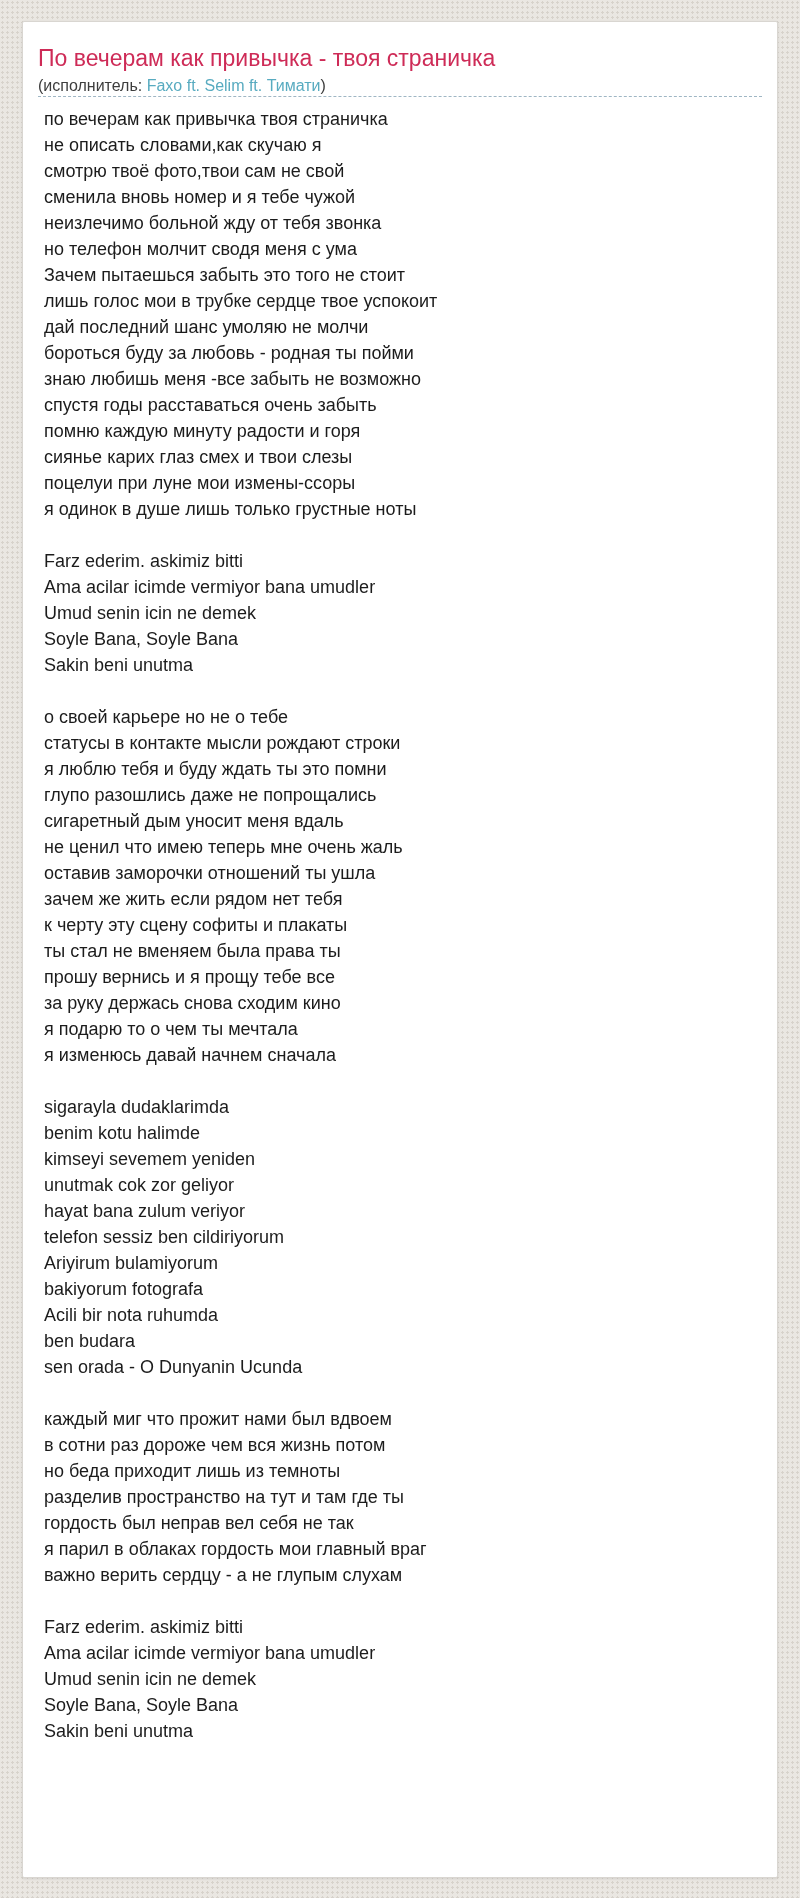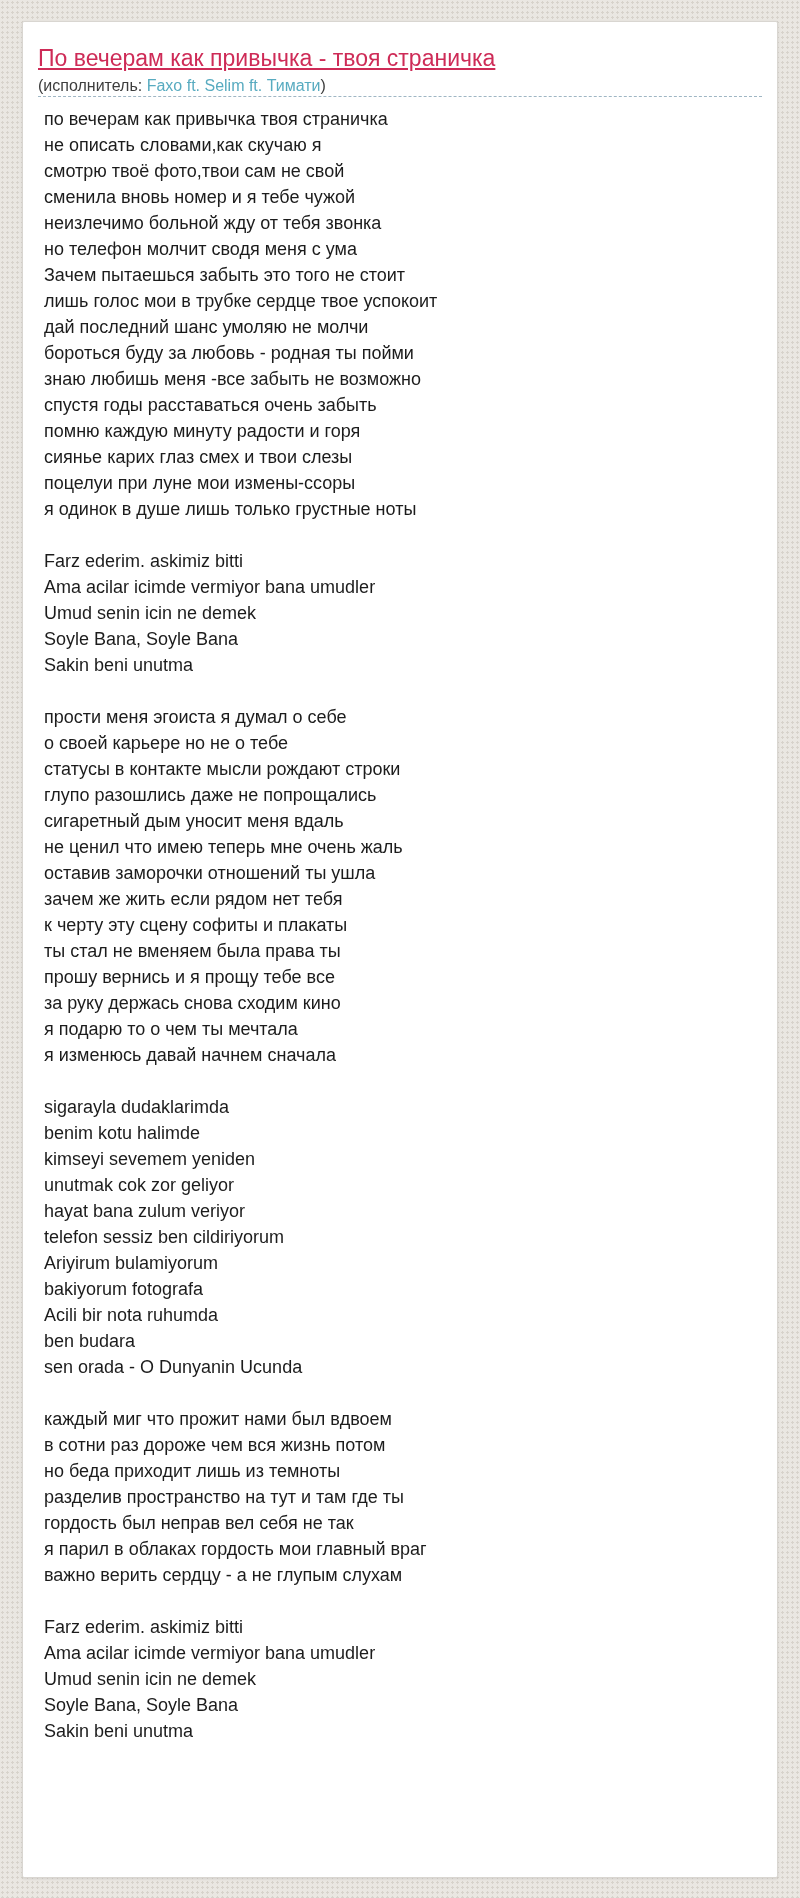--- a/index.html
+++ b/index.html
@@ -23,21 +23,20 @@
     border-radius: 2px;
     box-shadow: 0 1px 3px rgba(0,0,0,0.10);
     padding: 22px 15px 24px 15px;
   }
   h1.song-title {
     margin: 0;
     font-size: 23px;
     line-height: 28px;
     font-weight: 400;
     color: #ce2b57;
-    text-decoration: underline;
   }
   .subtitle {
     margin-top: 4px;
     font-size: 16px;
     line-height: 20px;
     color: #3d3d3d;
     border-bottom: 1px dashed #9fb6c4;
   }
   .artist-link {
     color: #58abc0;
@@ -81,23 +80,23 @@
         <div class="line">я одинок в душе лишь только грустные ноты</div>
       </div>
       <div class="verse">
         <div class="line">Farz ederim. askimiz bitti</div>
         <div class="line">Ama acilar icimde vermiyor bana umudler</div>
         <div class="line">Umud senin icin ne demek</div>
         <div class="line">Soyle Bana, Soyle Bana</div>
         <div class="line">Sakin beni unutma</div>
       </div>
       <div class="verse">
-        <div class="line">прости меня эгоиста я думал о себе</div>
         <div class="line">о своей карьере но не о тебе</div>
         <div class="line">статусы в контакте мысли рождают строки</div>
+        <div class="line">я люблю тебя и буду ждать ты это помни</div>
         <div class="line">глупо разошлись даже не попрощались</div>
         <div class="line">сигаретный дым уносит меня вдаль</div>
         <div class="line">не ценил что имею теперь мне очень жаль</div>
         <div class="line">оставив заморочки отношений ты ушла</div>
         <div class="line">зачем же жить если рядом нет тебя</div>
         <div class="line">к черту эту сцену софиты и плакаты</div>
         <div class="line">ты стал не вменяем была права ты</div>
         <div class="line">прошу вернись и я прощу тебе все</div>
         <div class="line">за руку держась снова сходим кино</div>
         <div class="line">я подарю то о чем ты мечтала</div>

